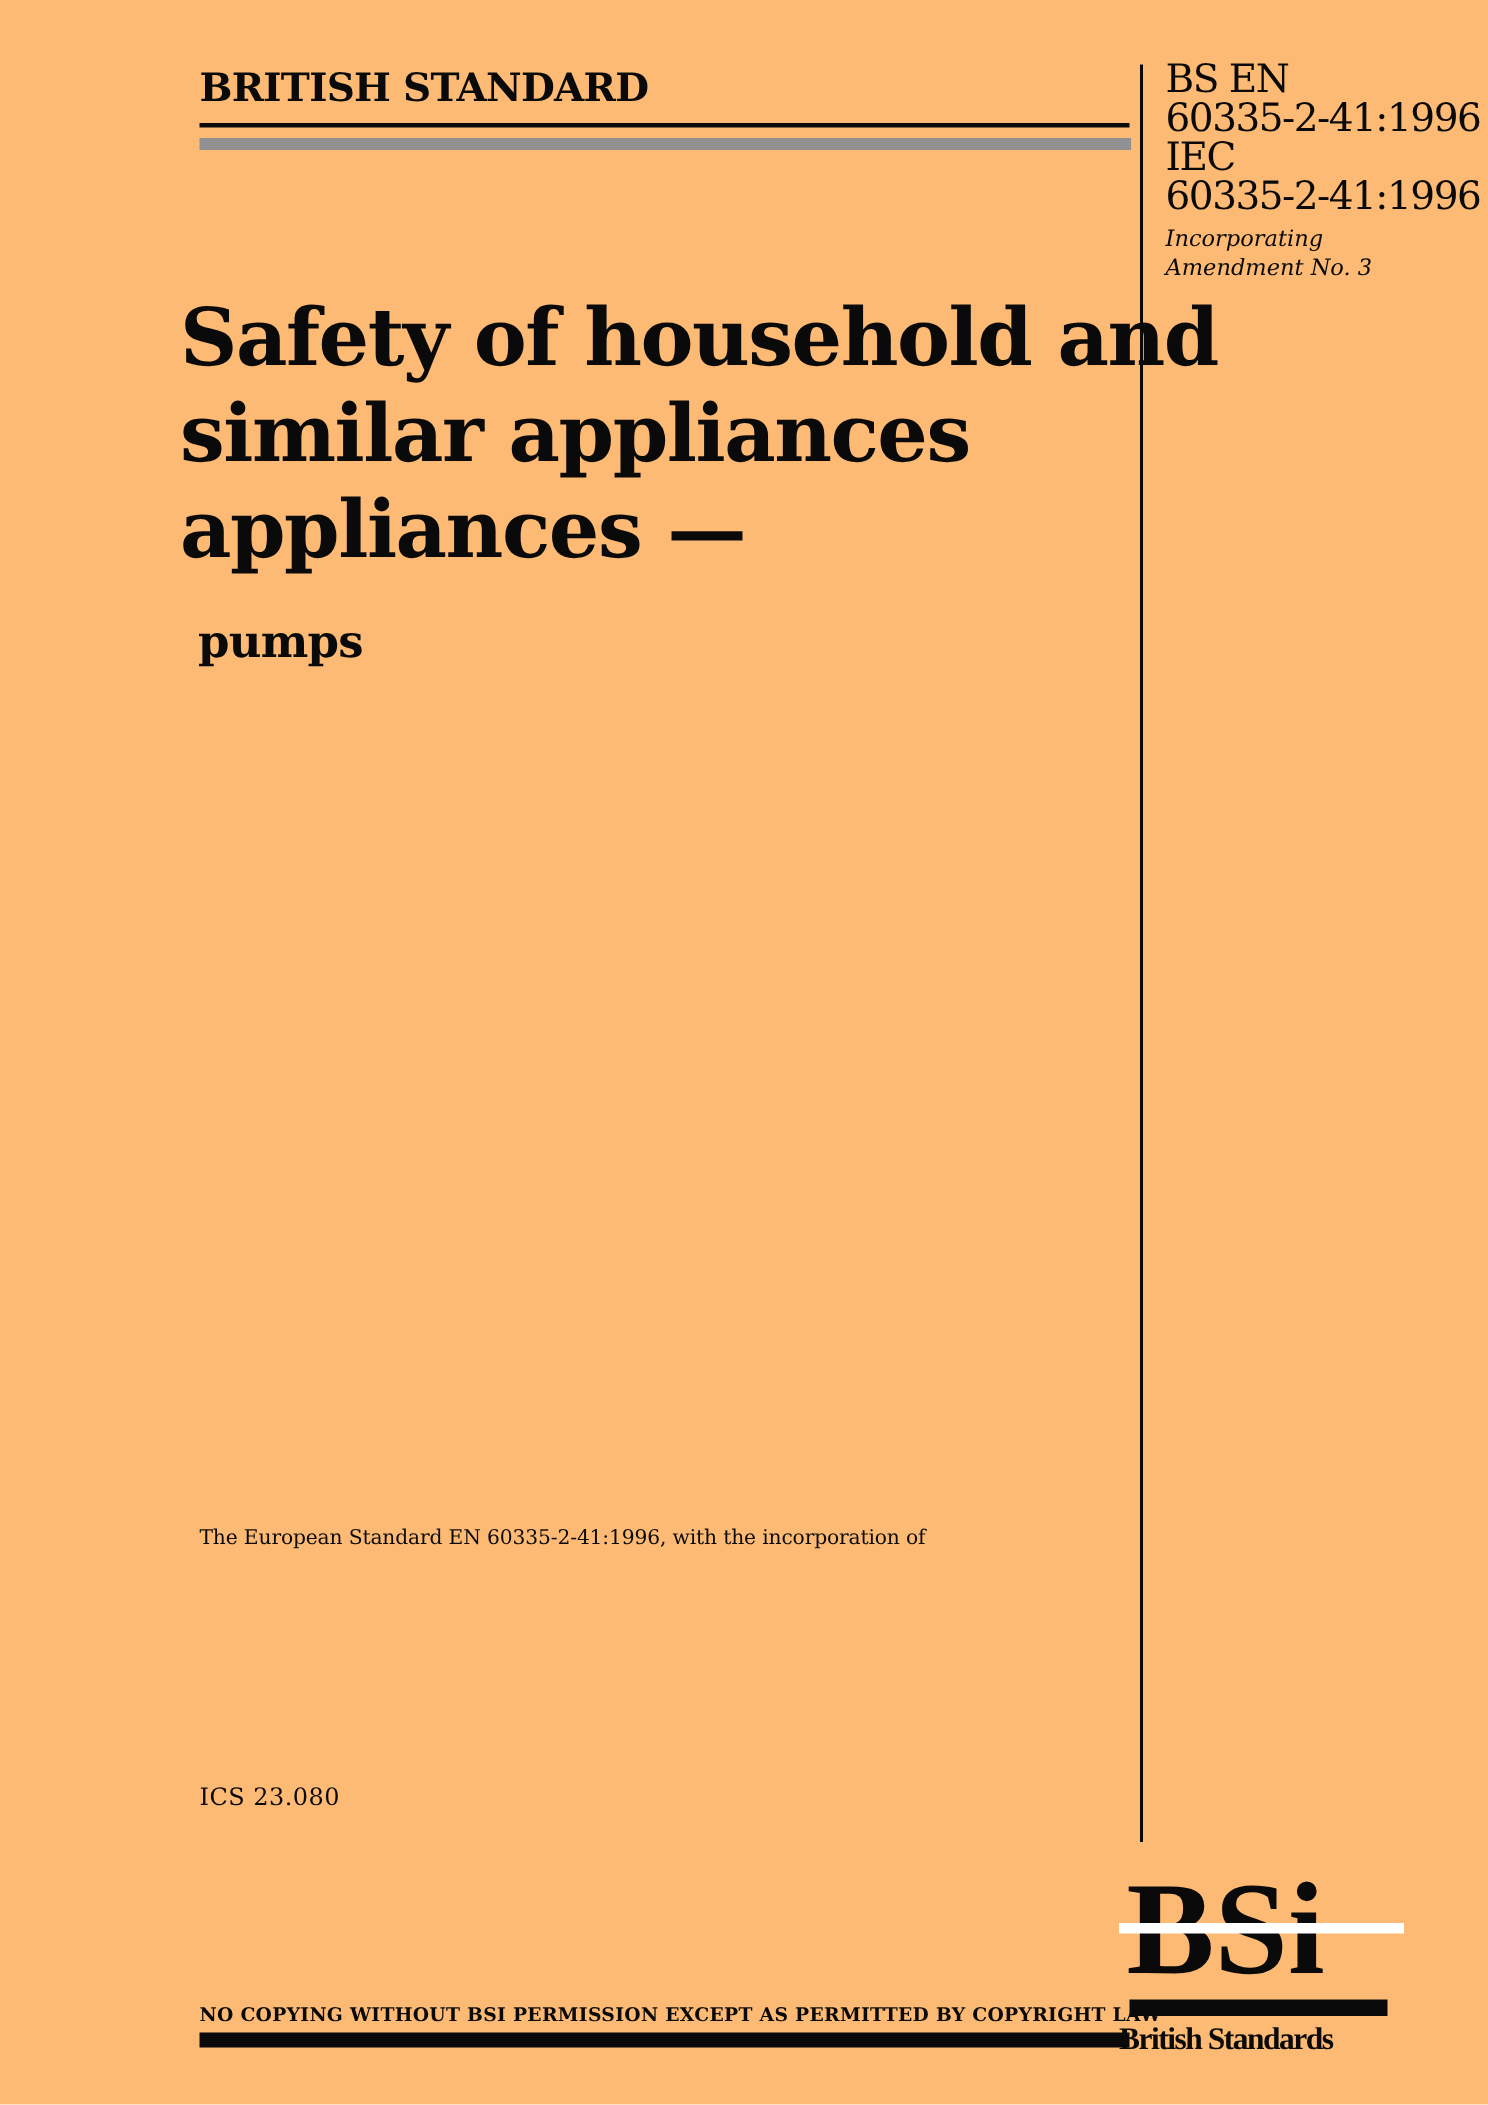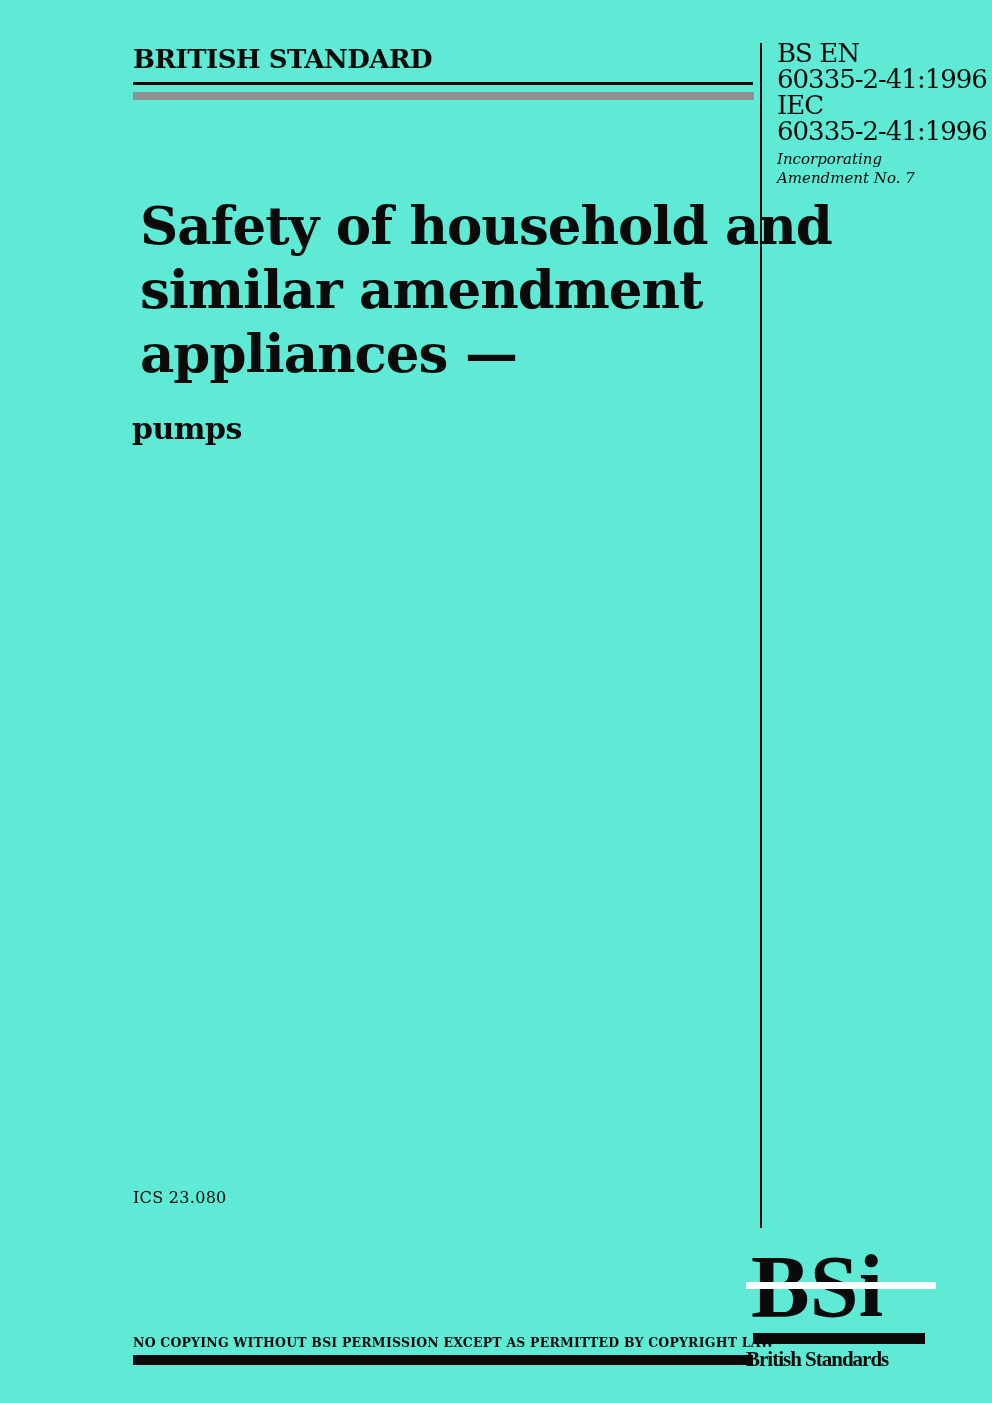--- a/index.html
+++ b/index.html
@@ -4,21 +4,21 @@
 <style>
   html, body {
     margin: 0;
     padding: 0;
     background: #ffffff;
   }
   .page {
     position: relative;
     width: 992px;
     height: 1403px;
-    background: #5eead4;
+    background: #fdba74;
     color: #0a0a0a;
     font-family: "DejaVu Serif", "Liberation Serif", serif;
     overflow: hidden;
   }
 
   
   .masthead {
     position: absolute;
     left: 133px;
     top: 44px;
@@ -75,21 +75,21 @@
   .amendment-line {
     font-size: 15px;
     font-style: italic;
     line-height: 19px;
     white-space: nowrap;
   }
 
   
   .title-block {
     position: absolute;
-    left: 140px;
+    left: 120px;
     top: 193px;
     width: 640px;
   }
   .title-line {
     font-size: 53px;
     font-weight: bold;
     line-height: 64px;
     letter-spacing: -1px;
     white-space: nowrap;
   }
@@ -204,34 +204,35 @@
   <div class="vertical-divider"></div>
 
   <div class="ref-block">
     <div class="ref-line">BS EN</div>
     <div class="ref-line">60335-2-41:1996</div>
     <div class="ref-line">IEC</div>
     <div class="ref-line">60335-2-41:1996</div>
   </div>
   <div class="amendment-block">
     <div class="amendment-line">Incorporating</div>
-    <div class="amendment-line">Amendment No. 7</div>
+    <div class="amendment-line">Amendment No. 3</div>
   </div>
 
   <div class="title-block">
     <div class="title-line">Safety of household and</div>
-    <div class="title-line">similar amendment</div>
+    <div class="title-line">similar appliances</div>
     <div class="title-line">appliances —</div>
   </div>
 
   <div class="subtitle-block">
     <div class="subtitle-line">pumps</div>
   </div>
 
   <div class="status-block">
+    <div class="status-line">The European Standard EN 60335-2-41:1996, with the incorporation of</div>
   </div>
 
   <div class="ics">ICS 23.080</div>
 
   <div class="footer-notice">NO COPYING WITHOUT BSI PERMISSION EXCEPT AS PERMITTED BY COPYRIGHT LAW</div>
   <div class="footer-bar"></div>
 
   <div class="bsi-logo">
     <div class="bsi-letters">
       <span>BSi</span>

